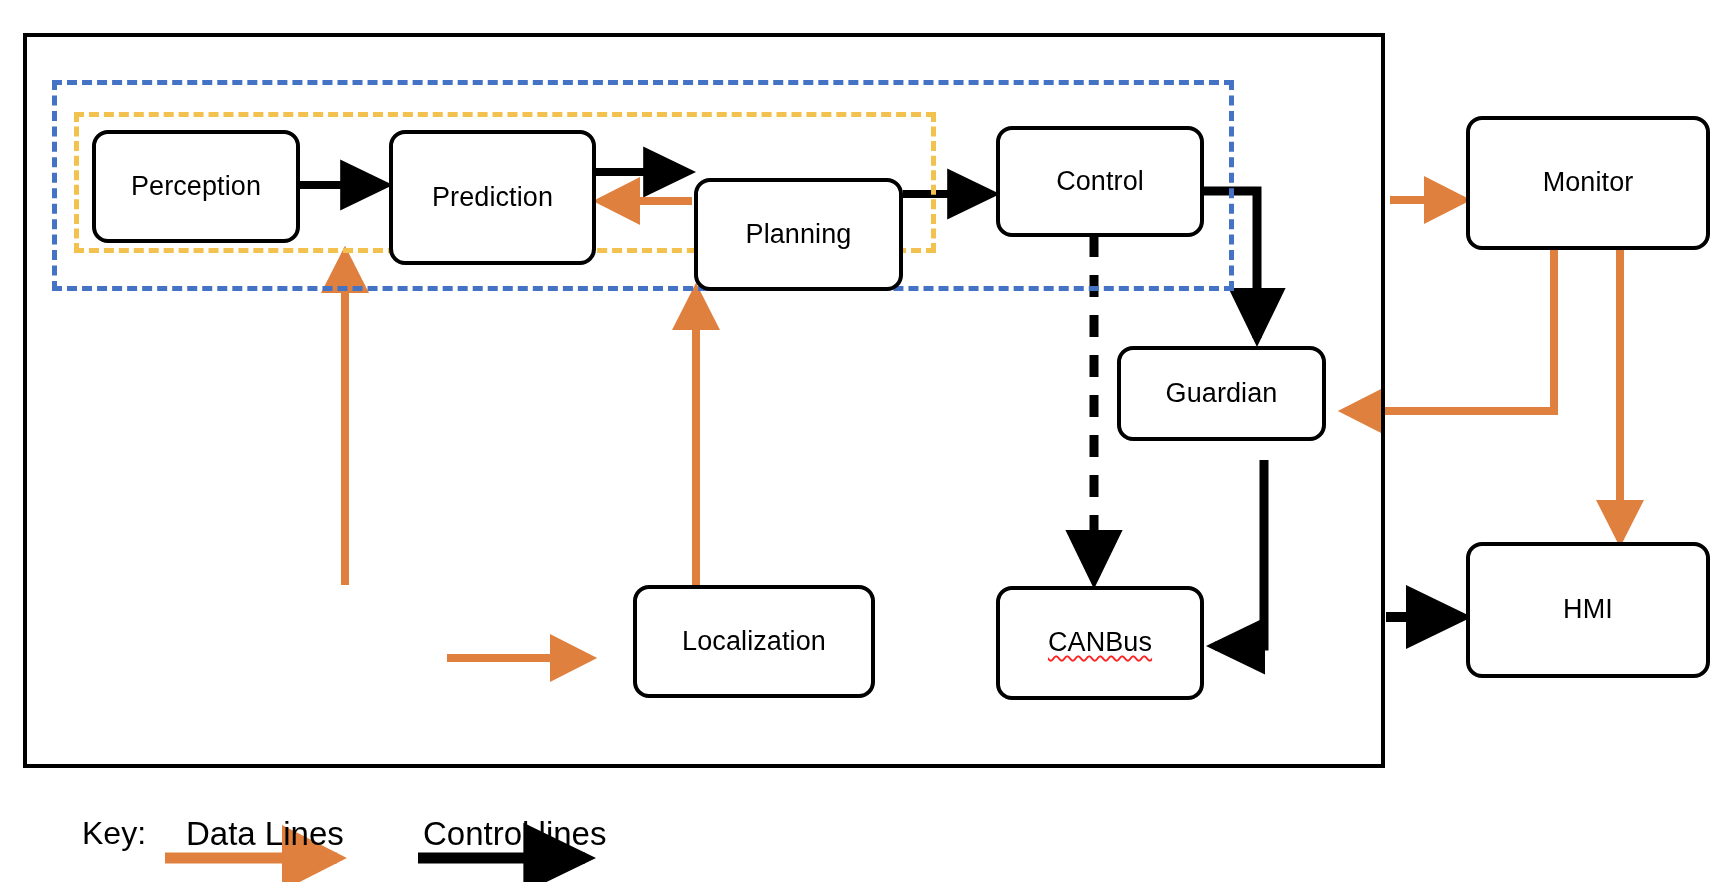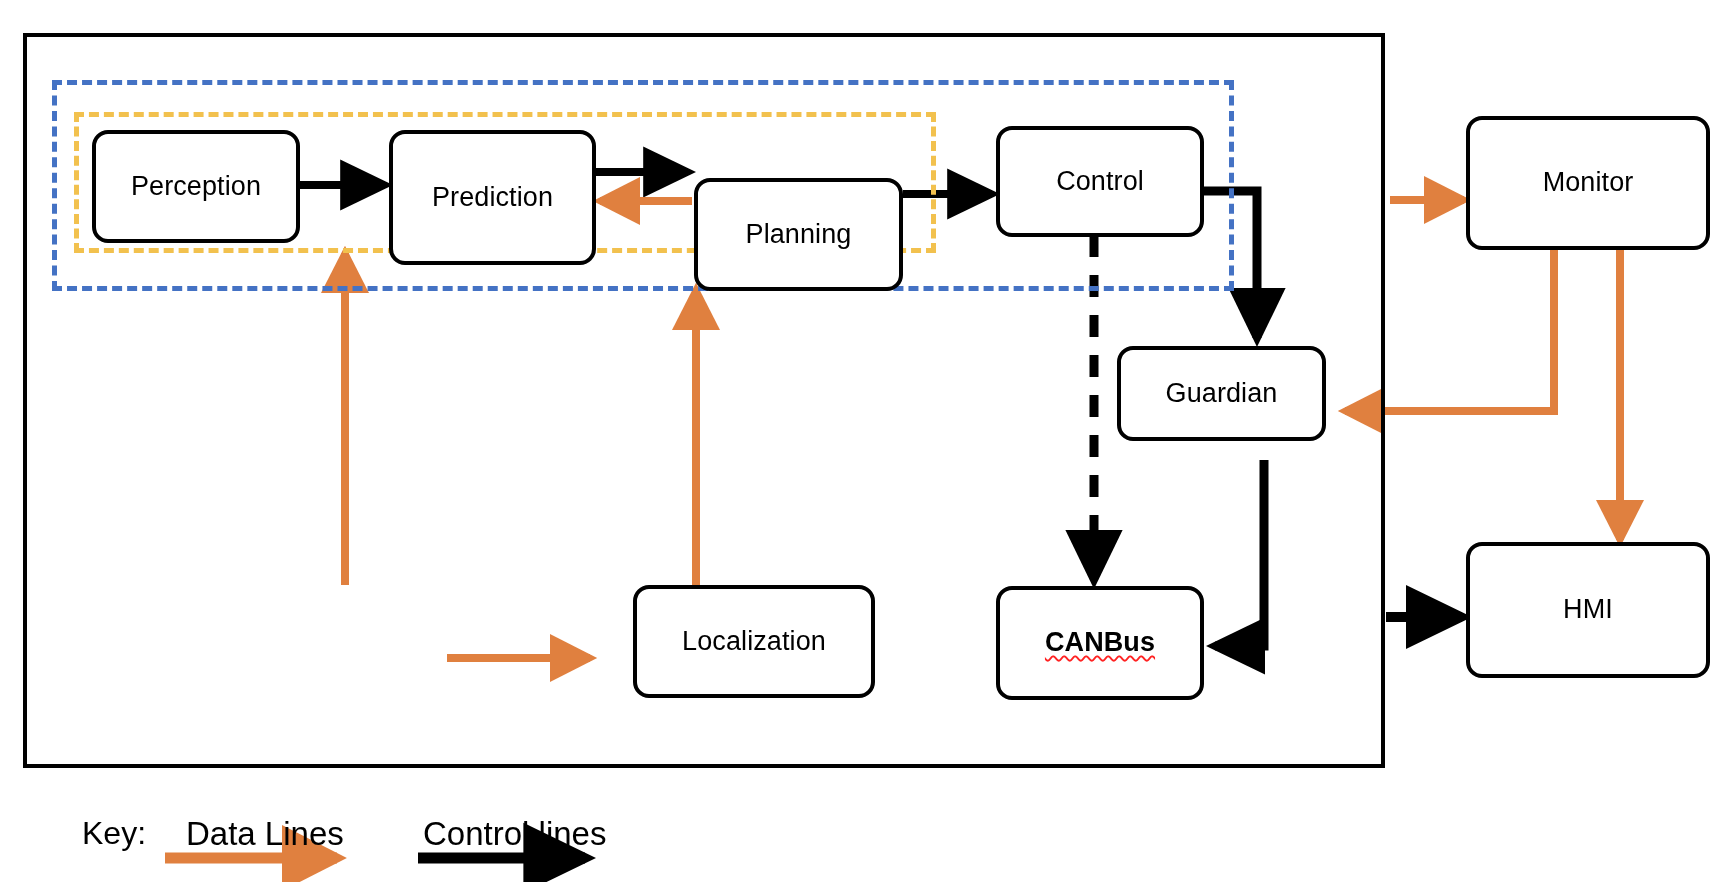--- a/index.html
+++ b/index.html
@@ -165,21 +165,21 @@
 
   <div class="node" style="left:1466px; top:542px; width:244px; height:136px;">
     <span class="label">HMI</span>
   </div>
 
 
   <div class="node" style="left:593px; top:585px; width:242px; height:113px;margin-left:40px;">
     <span class="label">Localization</span>
   </div>
 
-  <div class="node" style="left:996px; top:586px; width:208px; height:114px;font-weight:bold;">
+  <div class="node" style="left:996px; top:586px; width:208px; height:114px;">
     <span class="label misspelled">CANBus</span>
   </div>
 
   <div class="legend" style="left:0; top:0; width:1732px; height:882px;">
     <div class="legend-key" style="left:82px; top:815px;">Key:</div>
     <div class="legend-item-label" style="left:186px; top:815px;">Data Lines</div>
     <div class="legend-item-label" style="left:423px; top:815px;">Control lines</div>
   </div>
 
 </div>

